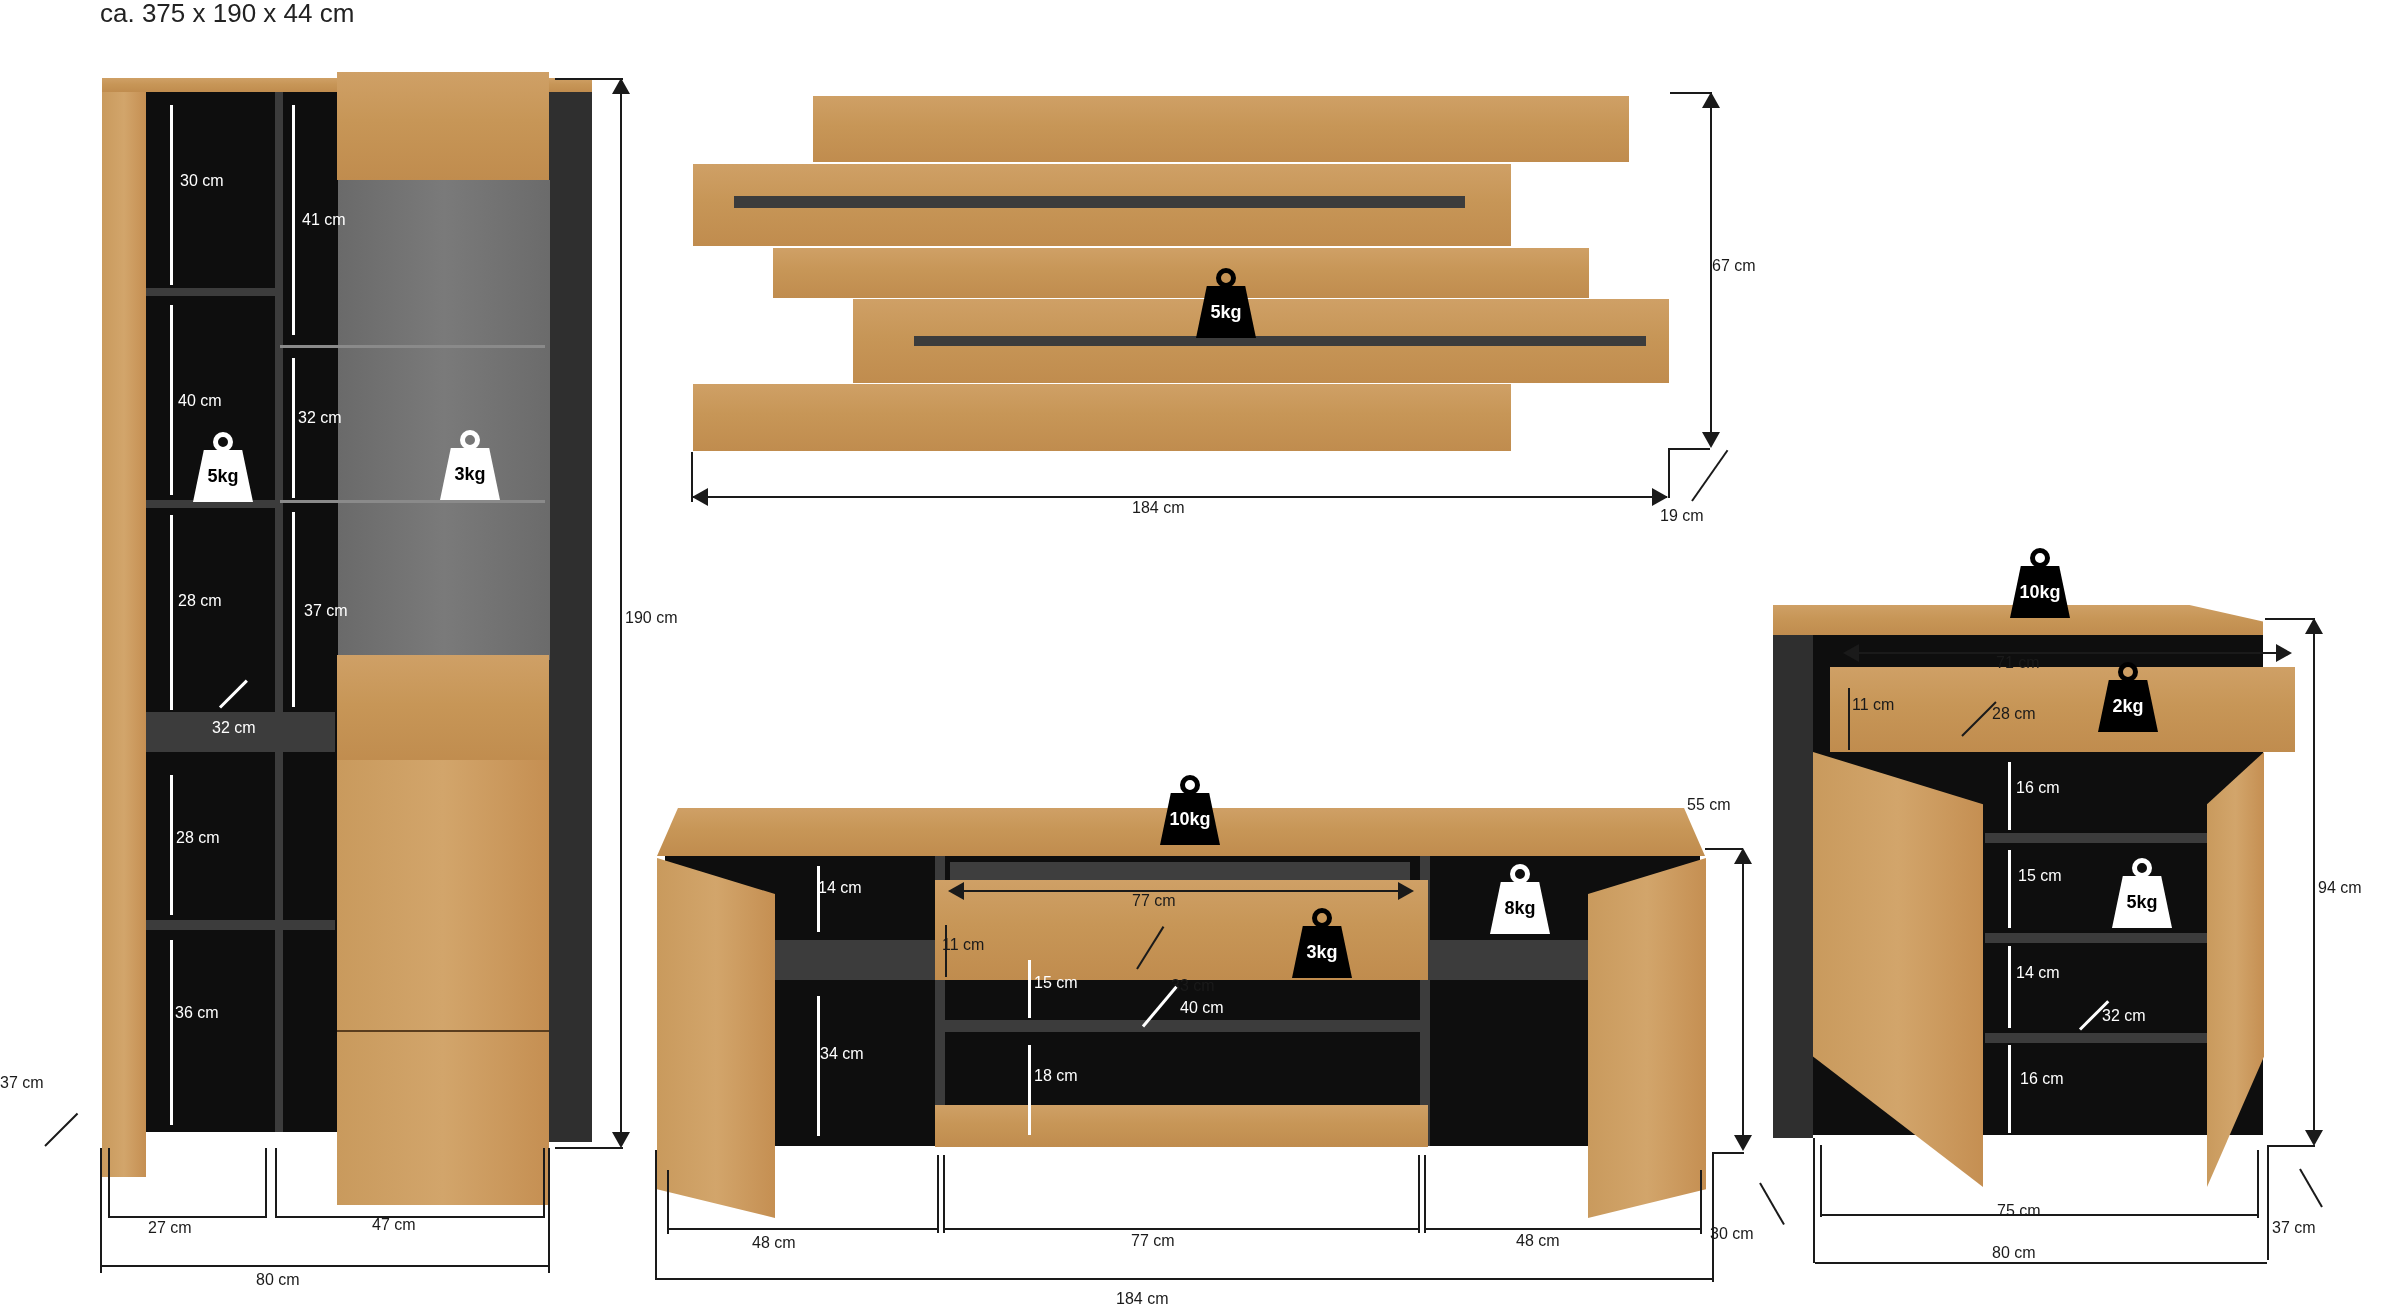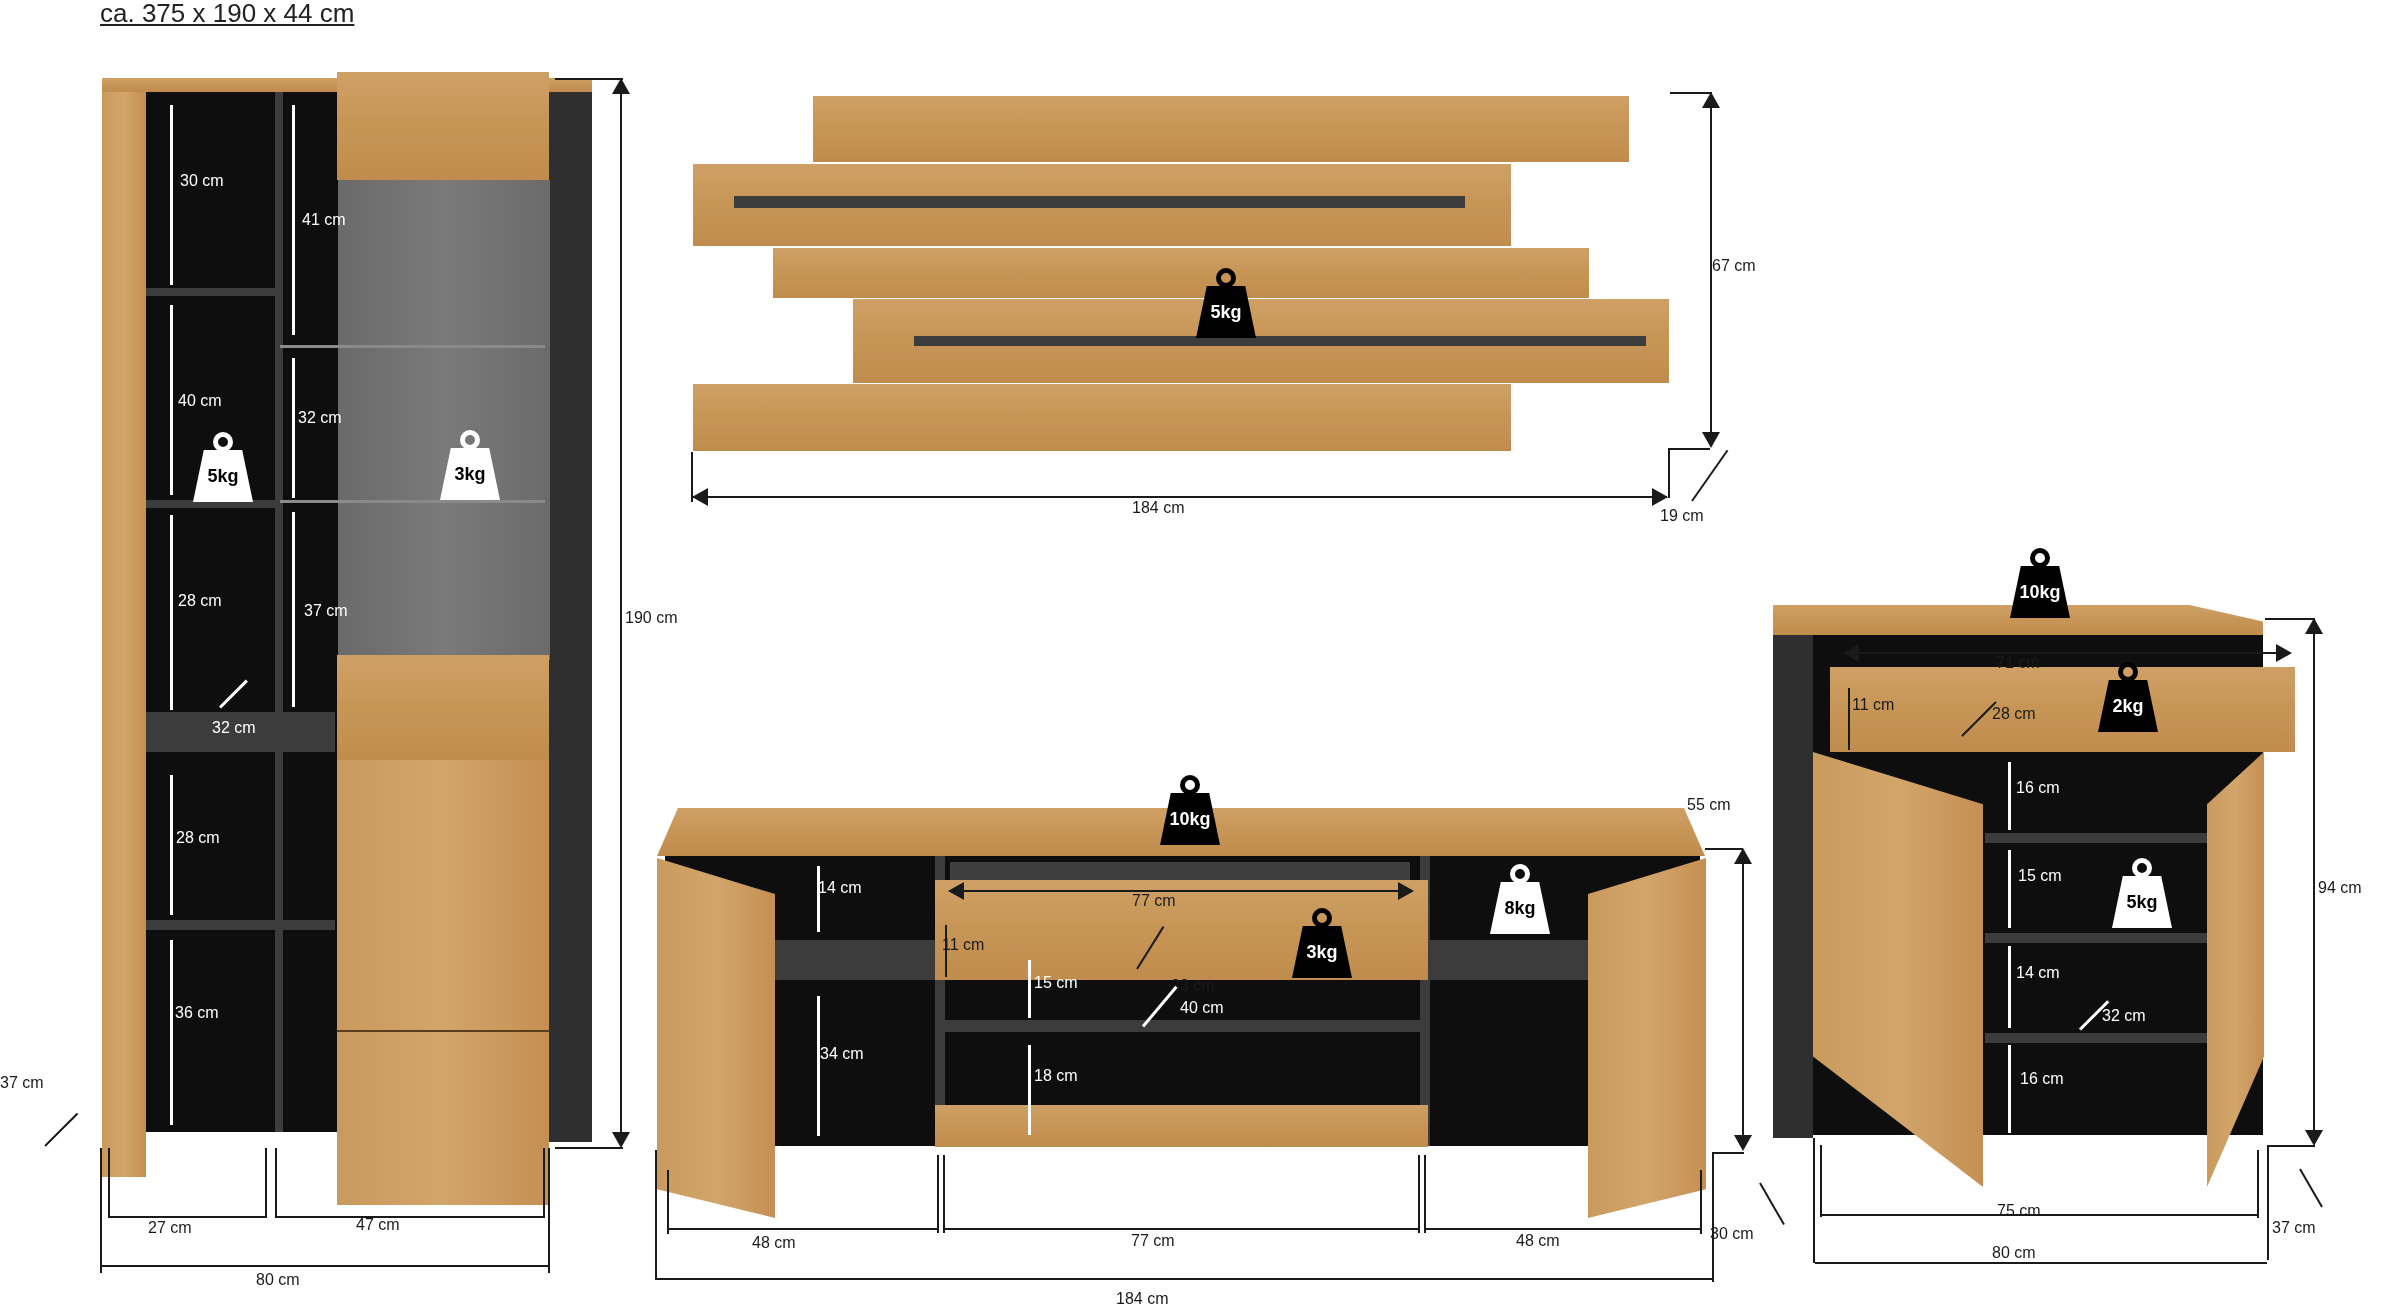--- a/index.html
+++ b/index.html
@@ -33,21 +33,21 @@
   .weight.black .ring { border-color:#000; }
   .weight.black .body { background:#000; color:#fff; }
   .weight.white .ring { border-color:#fff; }
   .weight.white .body { background:#fff; color:#000; }
   .diag { position:absolute; height:2px; background:#1a1a1a; transform-origin:0 50%; }
   .diag.w { background:#fff; height:3px; }
 </style>
 </head>
 <body>
 
-<div class="lbl title" style="left:100px;top:0px;text-decoration:underline;">ca. 375 x 190 x 44 cm</div>
+<div class="lbl title" style="left:100px;top:0px;">ca. 375 x 190 x 44 cm</div>
 
 <div>
 
   <div class="abs wood" style="left:102px;top:78px;width:490px;height:14px;"></div>
   <div class="abs dark" style="left:548px;top:92px;width:44px;height:1050px;"></div>
   <div class="abs darker" style="left:145px;top:92px;width:190px;height:1040px;"></div>
   <div class="abs darker" style="left:278px;top:92px;width:60px;height:1040px;"></div>
   <div class="abs glass" style="left:338px;top:180px;width:212px;height:480px;"></div>
 
   <div class="abs shelfline" style="left:145px;top:288px;width:130px;height:8px;"></div>
@@ -108,21 +108,21 @@
   <div class="vline" style="left:100px;top:1148px;height:125px;"></div>
   <div class="vline" style="left:108px;top:1148px;height:70px;"></div>
   <div class="vline" style="left:265px;top:1148px;height:70px;"></div>
   <div class="vline" style="left:275px;top:1148px;height:70px;"></div>
   <div class="vline" style="left:543px;top:1148px;height:70px;"></div>
   <div class="vline" style="left:548px;top:1148px;height:125px;"></div>
   <div class="hline" style="left:110px;top:1216px;width:155px;"></div>
   <div class="hline" style="left:277px;top:1216px;width:266px;"></div>
   <div class="hline" style="left:102px;top:1265px;width:446px;"></div>
   <div class="lbl" style="left:148px;top:1220px;">27 cm</div>
-  <div class="lbl" style="left:356px;top:1217px;text-align:center;">47 cm</div>
+  <div class="lbl" style="left:372px;top:1217px;text-align:center;">47 cm</div>
   <div class="lbl" style="left:256px;top:1272px;">80 cm</div>
 </div>
 
 <div>
   <div class="abs wood" style="left:813px;top:96px;width:816px;height:66px;"></div>
   <div class="abs wood" style="left:693px;top:164px;width:818px;height:82px;"></div>
   <div class="abs wood" style="left:773px;top:248px;width:816px;height:50px;"></div>
   <div class="abs wood" style="left:853px;top:299px;width:816px;height:84px;"></div>
   <div class="abs wood" style="left:693px;top:384px;width:818px;height:67px;"></div>
   <div class="abs shelfline" style="left:734px;top:196px;width:731px;height:12px;"></div>

